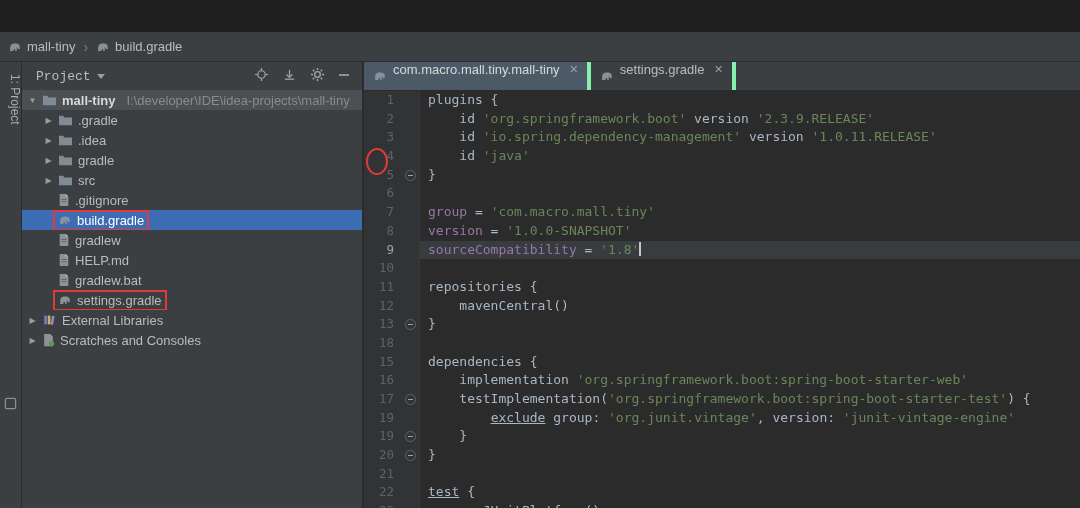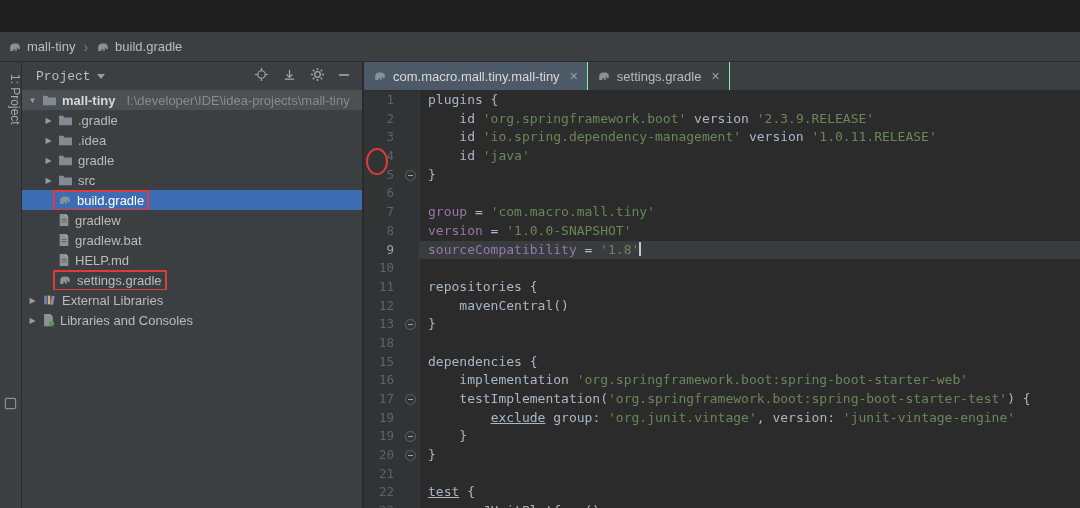--- a/index.html
+++ b/index.html
@@ -53,22 +53,22 @@
   .rowbox.red-box { box-shadow:0 0 0 2px var(--annotation-red,#E03B3B); }
   .t-label.bold { font-weight:bold; color:#D8D8D8; }
   .t-path { color:#8A8A8A; margin-left:6px; }
   
   .editor { position:absolute; top:30px; left:364px; right:0; bottom:0; background:var(--editor-bg,#2B2B2B); }
   .tabbar {
     height:29px; background:var(--panel-bg,#3C3F41); border-bottom:1px solid #2B2B2B;
     display:flex; align-items:stretch;
   }
   .tab {
-    display:flex; align-items:center; gap:6px; padding:0 9px;
-    border-right:1px solid #86efac; color:#BBBBBB; cursor:pointer;
+    display:flex; gap:6px; padding:0 9px;
+    border-right:4px solid #86efac; color:#BBBBBB; cursor:pointer;
   }
   .tab.active { background:var(--active-tab,#4C5A68); color:#D8D8D8; }
   .tab-close { color:#9DA2A6; font-size:14px; margin-left:4px; cursor:pointer; line-height:1; }
   .editor-body {
     position:absolute; top:29px; left:0; right:0; bottom:0; overflow:hidden;
     font-family:"DejaVu Sans Mono","Liberation Mono",monospace; font-size:13px;
   }
   .code-row { display:flex; height:18.7px; line-height:18.7px; }
   .ln {
     width:38px; flex:none; text-align:right; padding-right:8px;
@@ -216,75 +216,89 @@
           <span class="tw-arrow">▶</span>
           <span class="rowbox">
             <span class="ic">
               <svg width="15" height="13" viewBox="0 0 16 14">
                 <path fill="#808B93" d="M1 2h4.4l1.5 1.7H15V12H1z"></path>
               </svg>
             </span>
             <span class="t-label">src</span>
           </span>
         </div>
-        <div class="tree-row sel-active" style="padding-left: 20px;">
-          <span class="tw-arrow"></span>
-          <span class="rowbox red-box">
-            <span class="ic">
-              <svg width="14" height="14" viewBox="0 0 16 16">
-                <path fill="#87939A" d="M2.5 12.5V8.3C2.5 5.7 4.6 4 7.2 4h1.9c2.4 0 4.4 1.7 4.4 4v1.3c0 .8-.6 1.4-1.3 1.4-.8 0-1.3-.6-1.3-1.4v-.6h-.9v3.8H8.3v-1.9H6.2v1.9z"></path>
-              </svg>
-            </span>
-            <span class="t-label">build.gradle</span>
-          </span>
-        </div>
         <div class="tree-row" style="padding-left: 20px;">
           <span class="tw-arrow"></span>
           <span class="rowbox">
             <span class="ic">
               <svg width="12" height="14" viewBox="0 0 14 16">
                 <path fill="#8C9396" d="M2 1h7l3 3v11H2z"></path>
                 <path fill="#B8BFC2" d="M9 1l3 3H9z"></path>
                 <rect x="4" y="7" width="6" height="1" fill="#5B6063"></rect>
                 <rect x="4" y="9.5" width="6" height="1" fill="#5B6063"></rect>
               </svg>
             </span>
-            <span class="t-label">gradlew</span>
+            <span class="t-label">.gitignore</span>
+          </span>
+        </div>
+        <div class="tree-row sel-active" style="padding-left: 20px;">
+          <span class="tw-arrow"></span>
+          <span class="rowbox red-box">
+            <span class="ic">
+              <svg width="14" height="14" viewBox="0 0 16 16">
+                <path fill="#87939A" d="M2.5 12.5V8.3C2.5 5.7 4.6 4 7.2 4h1.9c2.4 0 4.4 1.7 4.4 4v1.3c0 .8-.6 1.4-1.3 1.4-.8 0-1.3-.6-1.3-1.4v-.6h-.9v3.8H8.3v-1.9H6.2v1.9z"></path>
+              </svg>
+            </span>
+            <span class="t-label">build.gradle</span>
           </span>
         </div>
         <div class="tree-row" style="padding-left: 20px;">
           <span class="tw-arrow"></span>
           <span class="rowbox">
             <span class="ic">
               <svg width="12" height="14" viewBox="0 0 14 16">
                 <path fill="#8C9396" d="M2 1h7l3 3v11H2z"></path>
                 <path fill="#B8BFC2" d="M9 1l3 3H9z"></path>
                 <rect x="4" y="7" width="6" height="1" fill="#5B6063"></rect>
                 <rect x="4" y="9.5" width="6" height="1" fill="#5B6063"></rect>
               </svg>
             </span>
-            <span class="t-label">gradlew.bat</span>
+            <span class="t-label">gradlew</span>
           </span>
         </div>
         <div class="tree-row" style="padding-left: 20px;">
           <span class="tw-arrow"></span>
           <span class="rowbox">
             <span class="ic">
               <svg width="12" height="14" viewBox="0 0 14 16">
                 <path fill="#8C9396" d="M2 1h7l3 3v11H2z"></path>
                 <path fill="#B8BFC2" d="M9 1l3 3H9z"></path>
                 <rect x="4" y="7" width="6" height="1" fill="#5B6063"></rect>
                 <rect x="4" y="9.5" width="6" height="1" fill="#5B6063"></rect>
               </svg>
             </span>
             <span class="t-label">HELP.md</span>
           </span>
         </div>
         <div class="tree-row" style="padding-left: 20px;">
           <span class="tw-arrow"></span>
+          <span class="rowbox">
+            <span class="ic">
+              <svg width="12" height="14" viewBox="0 0 14 16">
+                <path fill="#8C9396" d="M2 1h7l3 3v11H2z"></path>
+                <path fill="#B8BFC2" d="M9 1l3 3H9z"></path>
+                <rect x="4" y="7" width="6" height="1" fill="#5B6063"></rect>
+                <rect x="4" y="9.5" width="6" height="1" fill="#5B6063"></rect>
+              </svg>
+            </span>
+            <span class="t-label">gradlew.bat</span>
+          </span>
+        </div>
+        <div class="tree-row" style="padding-left: 20px;">
+          <span class="tw-arrow"></span>
           <span class="rowbox red-box">
             <span class="ic">
               <svg width="14" height="14" viewBox="0 0 16 16">
                 <path fill="#87939A" d="M2.5 12.5V8.3C2.5 5.7 4.6 4 7.2 4h1.9c2.4 0 4.4 1.7 4.4 4v1.3c0 .8-.6 1.4-1.3 1.4-.8 0-1.3-.6-1.3-1.4v-.6h-.9v3.8H8.3v-1.9H6.2v1.9z"></path>
               </svg>
             </span>
             <span class="t-label">settings.gradle</span>
           </span>
         </div>
         <div class="tree-row" style="padding-left: 4px;">
@@ -302,21 +316,21 @@
         </div>
         <div class="tree-row" style="padding-left: 4px;">
           <span class="tw-arrow">▶</span>
           <span class="rowbox">
             <span class="ic">
               <svg width="13" height="14" viewBox="0 0 14 16">
                 <path fill="#8C9396" d="M2 1h7l3 3v11H2z"></path>
                 <circle cx="10.5" cy="12" r="3" fill="#57965C"></circle>
               </svg>
             </span>
-            <span class="t-label">Libraries and Consoles</span>
+            <span class="t-label">Scratches and Consoles</span>
           </span>
         </div>
       </div>
   </div>
 
   <div class="editor">
     <div class="tabbar">
         <div class="tab active">
           <span class="ic">
             <svg width="14" height="14" viewBox="0 0 16 16">

